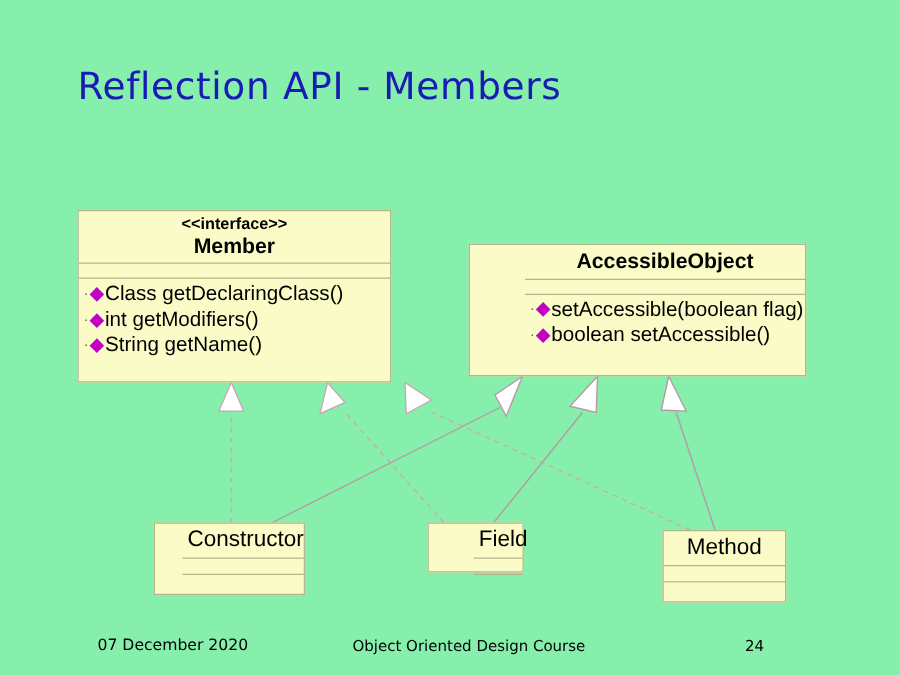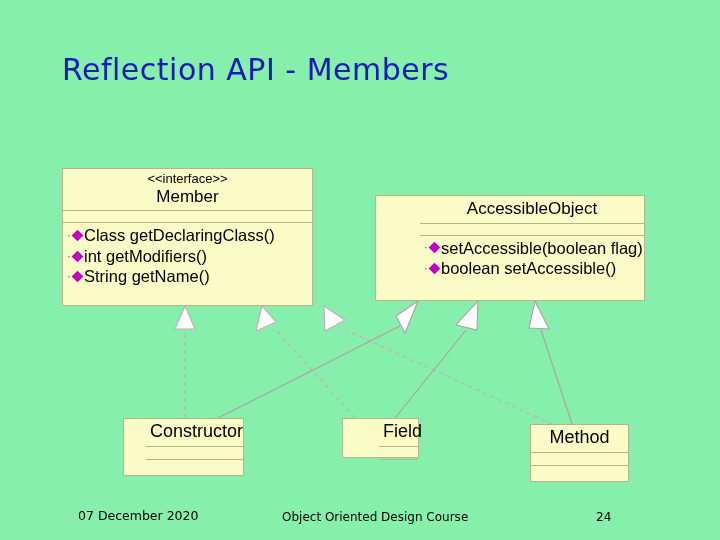--- a/index.html
+++ b/index.html
@@ -51,20 +51,21 @@
     background: #fbfbc8;
     border: 1px solid #b5b58c;
     box-sizing: border-box;
     font-family: "Liberation Sans", sans-serif;
     color: #000000;
   }
   .uml-header {
     text-align: center;
     padding: 3px 4px 4px 4px;
     line-height: 1.15;
+    font-weight: bold;
   }
   .uml-stereotype {
     font-size: 13px;
     display: block;
   }
   .uml-name {
     font-size: 17px;
     display: block;
   }
   .uml-sep {

